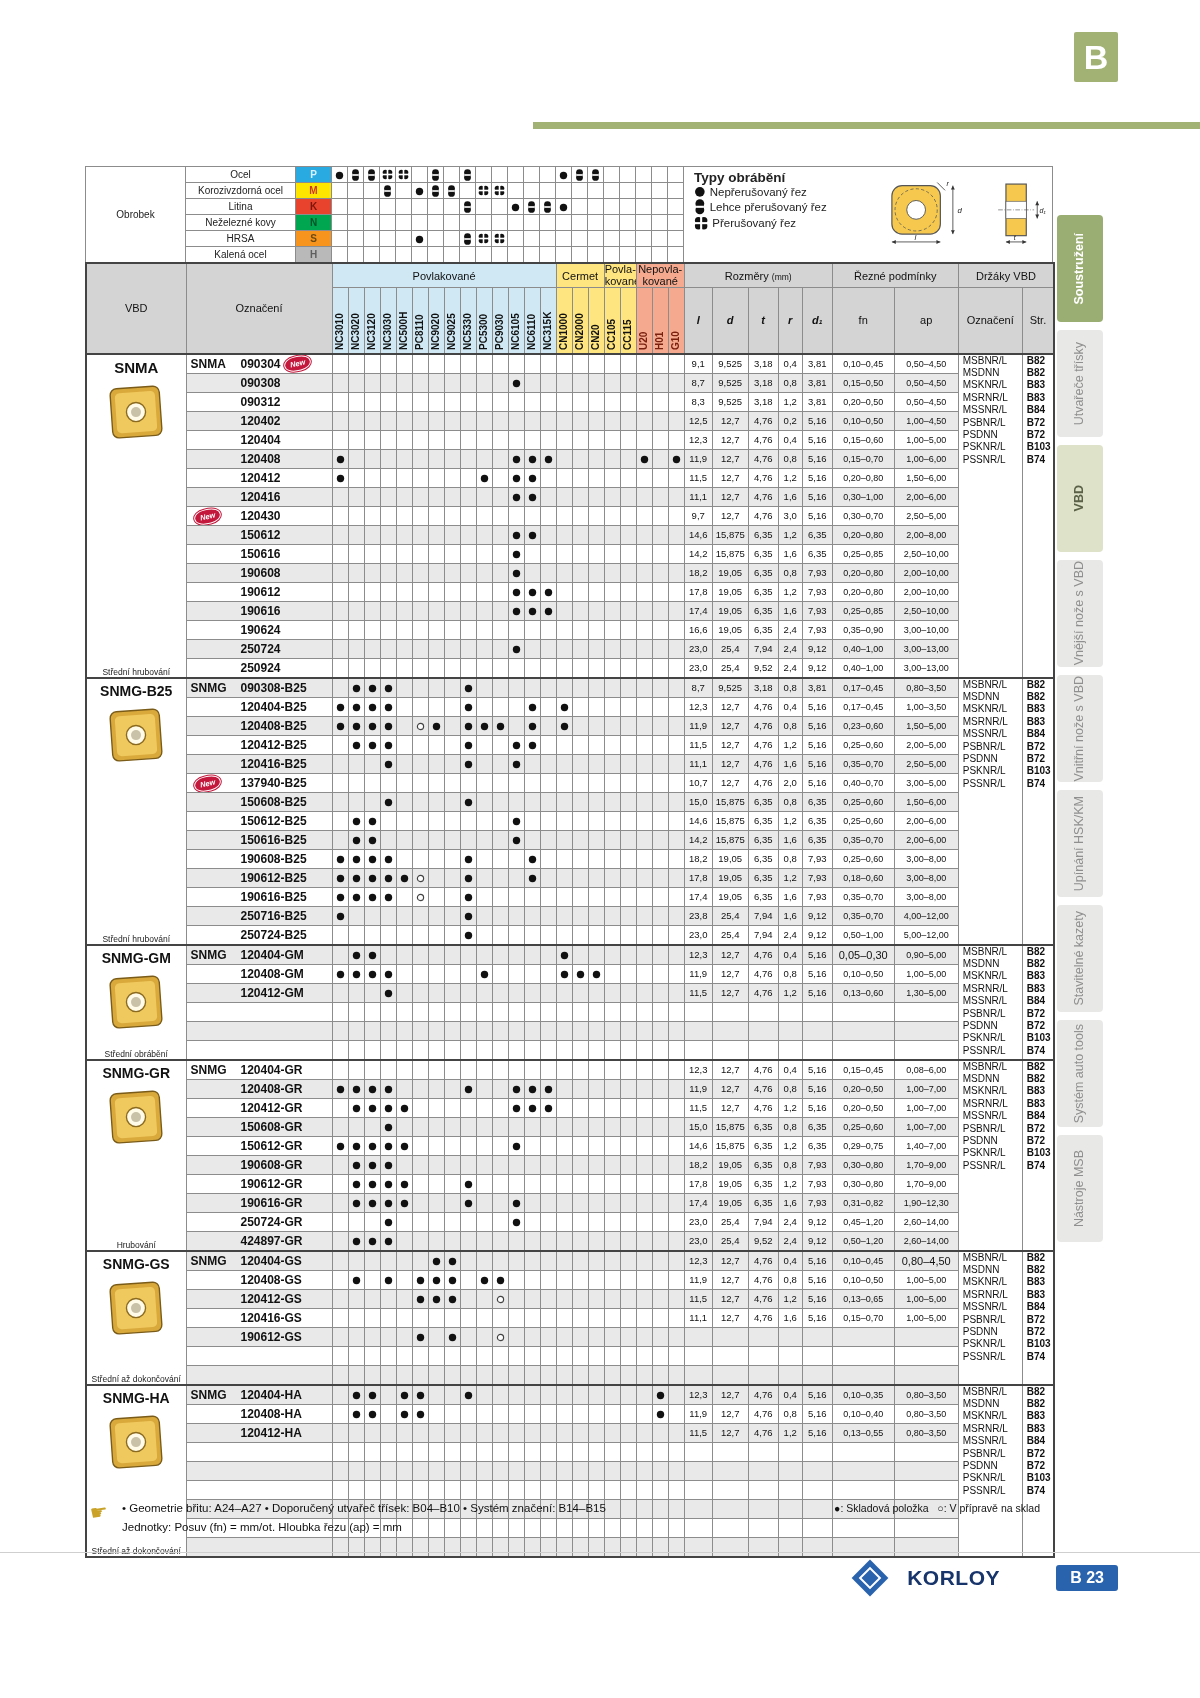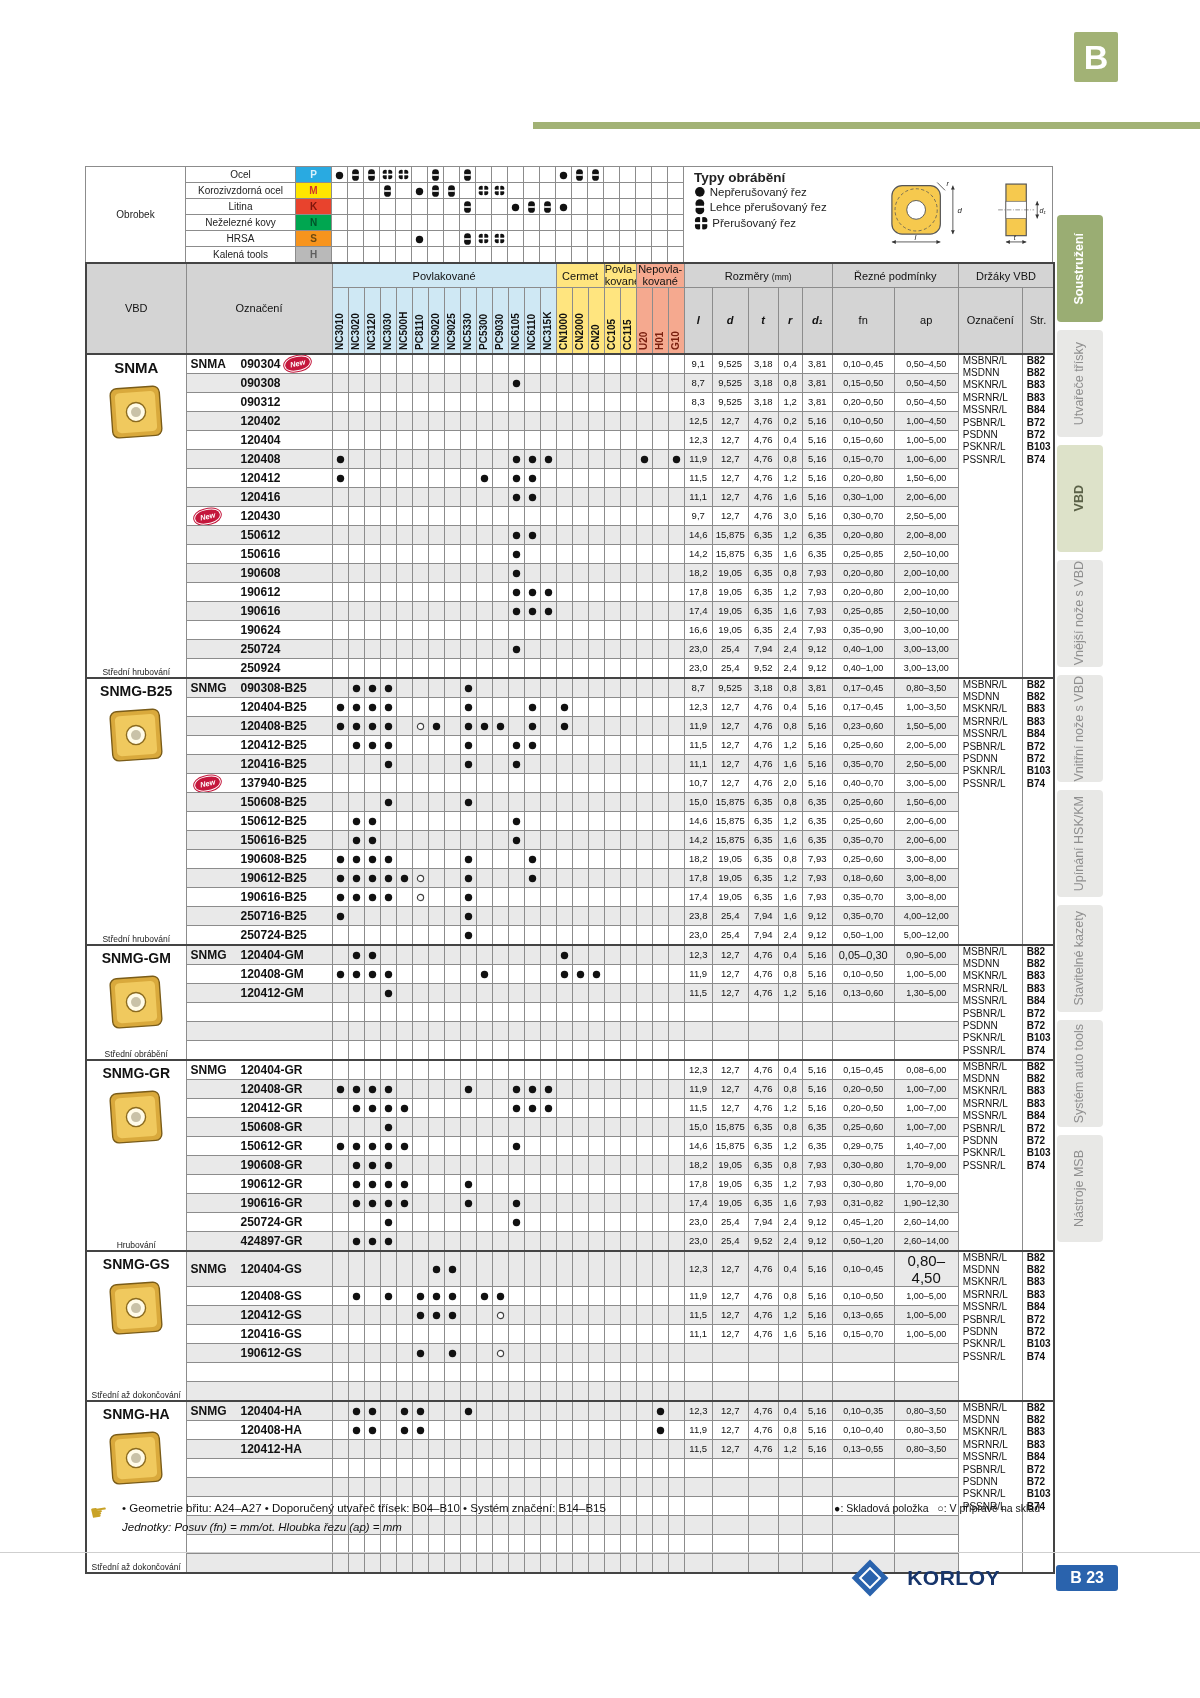--- a/index.html
+++ b/index.html
@@ -59,21 +59,21 @@
   .vbd-label{font-size:15px;font-weight:bold;margin-top:4px;}
   .vbd-label.small{font-size:14px;}
   .vbd-sub{font-size:8.5px;color:#222;position:absolute;bottom:4px;left:0;right:0;text-align:center;}
   .vbd-inner{position:relative;height:100%;text-align:center;}
   .holdcell{vertical-align:top;text-align:left !important;}
   .hline{font-size:10px;line-height:12.4px;padding-left:4px;white-space:nowrap;}
   .hline b{font-weight:bold;}
   .dot{display:inline-block;vertical-align:middle;}
   
   .foot1{position:absolute;left:122px;top:1502px;font-size:11.5px;color:#111;}
-  .foot2{position:absolute;left:122px;top:1521px;font-size:11.5px;color:#111;font-style:italic;}
+  .foot2{position:absolute;left:122px;top:1521px;font-size:11.5px;color:#111;}
   .hand{position:absolute;left:90px;top:1500px;font-size:20px;color:#c9a227;transform:rotate(-8deg);}
   .stockleg{position:absolute;right:160px;top:1502px;font-size:10.5px;color:#111;}
   .botline{position:absolute;left:0;top:1552px;width:1200px;height:1px;background:#cfcfcf;}
   .logo{position:absolute;right:200px;top:1565px;display:flex;align-items:center;gap:24px;}
   .logo-diamond{width:26px;height:26px;background:#2a63ad;transform:rotate(45deg);display:flex;align-items:center;justify-content:center;}
   .logo-diamond span{width:12px;height:12px;border:2.5px solid #fff;transform:rotate(0deg);display:block;}
   .logo-text{font-size:21px;font-weight:bold;color:#17356b;letter-spacing:0.5px;}
   .pagebadge{position:absolute;right:82px;top:1565px;background:#2a63ad;color:#fff;font-size:16px;font-weight:bold;
              padding:4px 14px;border-radius:3px;}
   
@@ -413,21 +413,21 @@
             <td></td>
             <td></td>
             <td></td>
             <td></td>
             <td></td>
             <td></td>
             <td></td>
             <td></td>
           </tr>
           <tr>
-            <td class="mat-name">Kalená tools</td>
+            <td class="mat-name">Kalená ocel</td>
             <td class="mat-letter" style="background:#b9b9b9;color:#5f5f5f">H</td>
             <td></td>
             <td></td>
             <td></td>
             <td></td>
             <td></td>
             <td></td>
             <td></td>
             <td></td>
             <td></td>
@@ -2757,21 +2757,21 @@
             <td class="shade" style="border-top: 2px solid rgb(68, 68, 68);"></td>
             <td class="shade" style="border-top: 2px solid rgb(68, 68, 68);"></td>
             <td class="shade" style="border-top: 2px solid rgb(68, 68, 68);"></td>
             <td class="shade" style="border-top: 2px solid rgb(68, 68, 68);"></td>
             <td class="shade" style="border-top: 2px solid rgb(68, 68, 68);">12,3</td>
             <td class="shade" style="border-top: 2px solid rgb(68, 68, 68);">12,7</td>
             <td class="shade" style="border-top: 2px solid rgb(68, 68, 68);">4,76</td>
             <td class="shade" style="border-top: 2px solid rgb(68, 68, 68);">0,4</td>
             <td class="shade" style="border-top: 2px solid rgb(68, 68, 68);">5,16</td>
             <td class="shade" style="font-size: 9px; border-top: 2px solid rgb(68, 68, 68);">0,10–0,45</td>
-            <td class="shade" style="font-size: 15px; border-top: 2px solid rgb(68, 68, 68); margin-left: 8px;">0,80–4,50</td>
+            <td class="shade" style="font-size: 11px; border-top: 2px solid rgb(68, 68, 68); margin-left: 8px;">0,80–4,50</td>
             <td class="holdcell" rowspan="7" style="border-top: 2px solid rgb(68, 68, 68);">
               <div class="hline">MSBNR/L</div>
               <div class="hline">MSDNN</div>
               <div class="hline">MSKNR/L</div>
               <div class="hline">MSRNR/L</div>
               <div class="hline">MSSNR/L</div>
               <div class="hline">PSBNR/L</div>
               <div class="hline">PSDNN</div>
               <div class="hline">PSKNR/L</div>
               <div class="hline">PSSNR/L</div>

